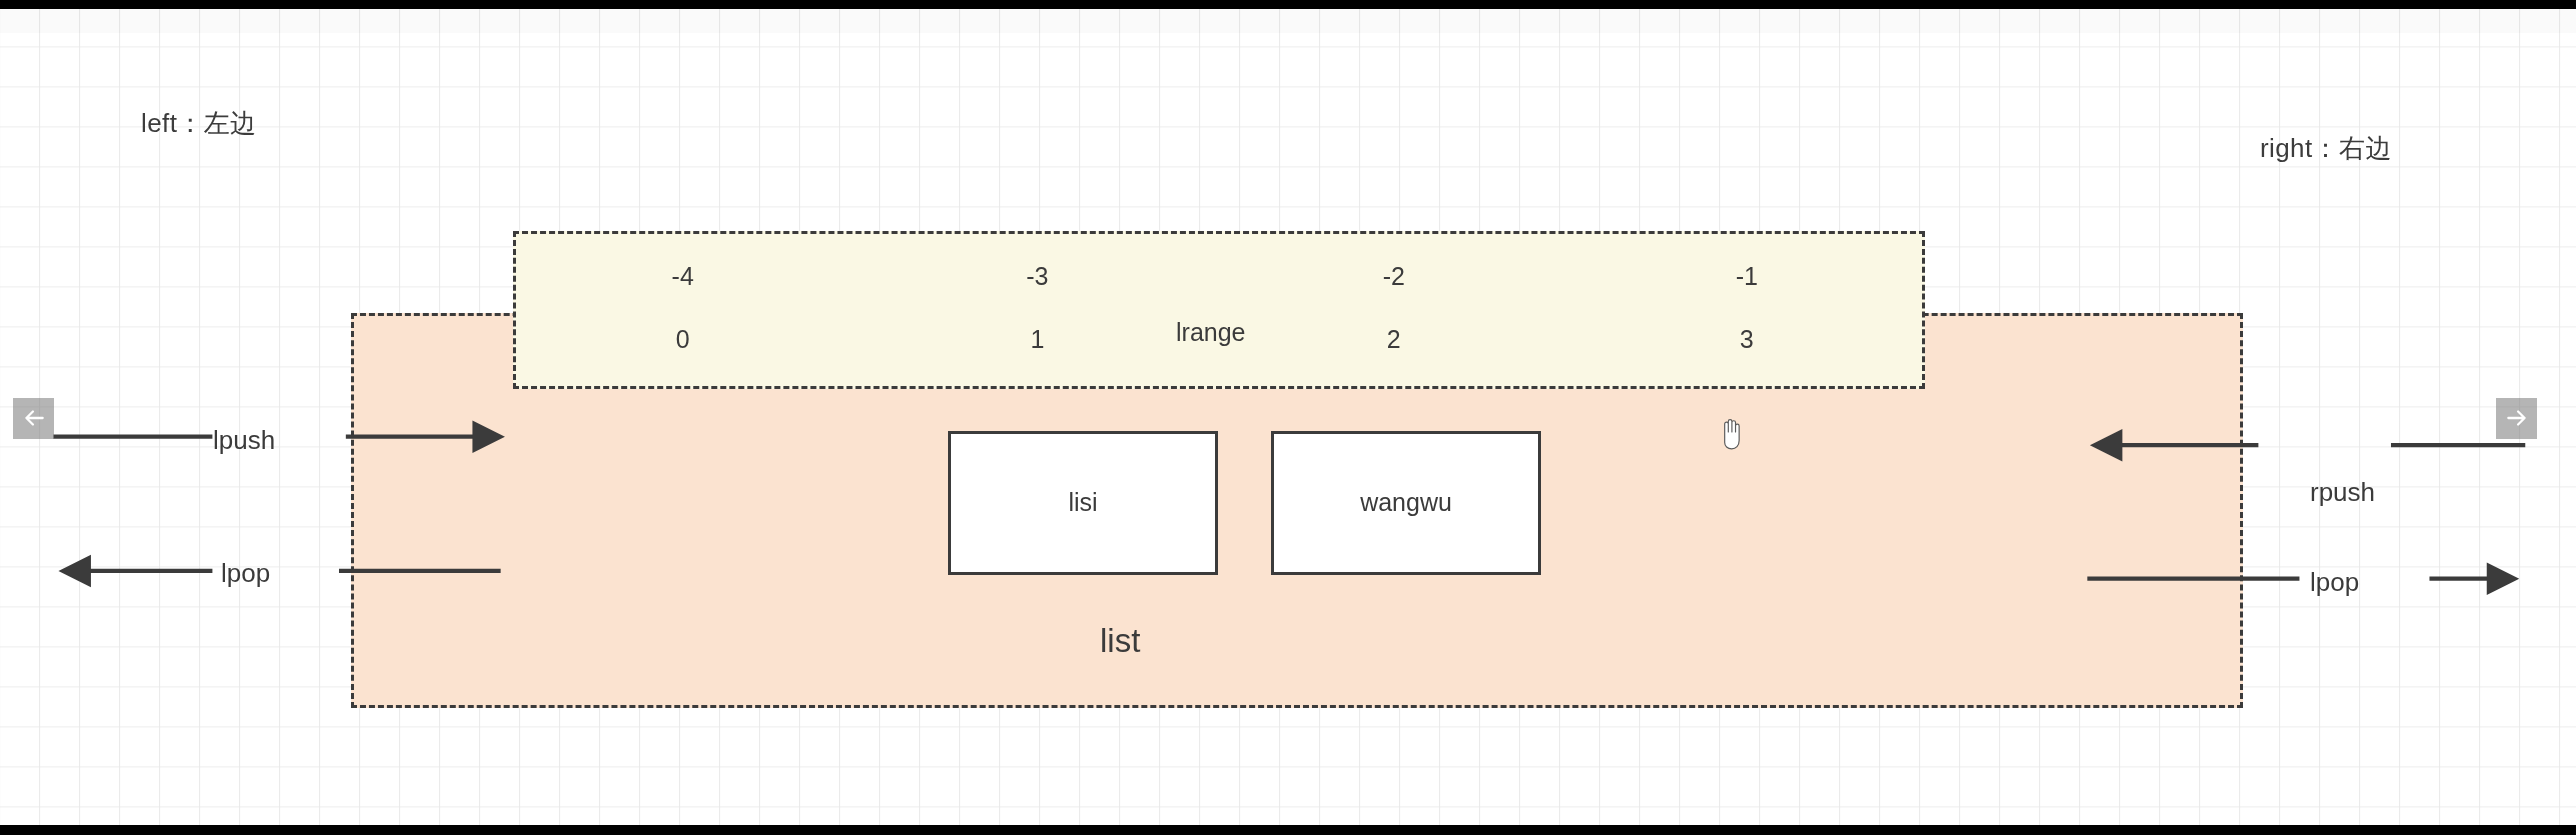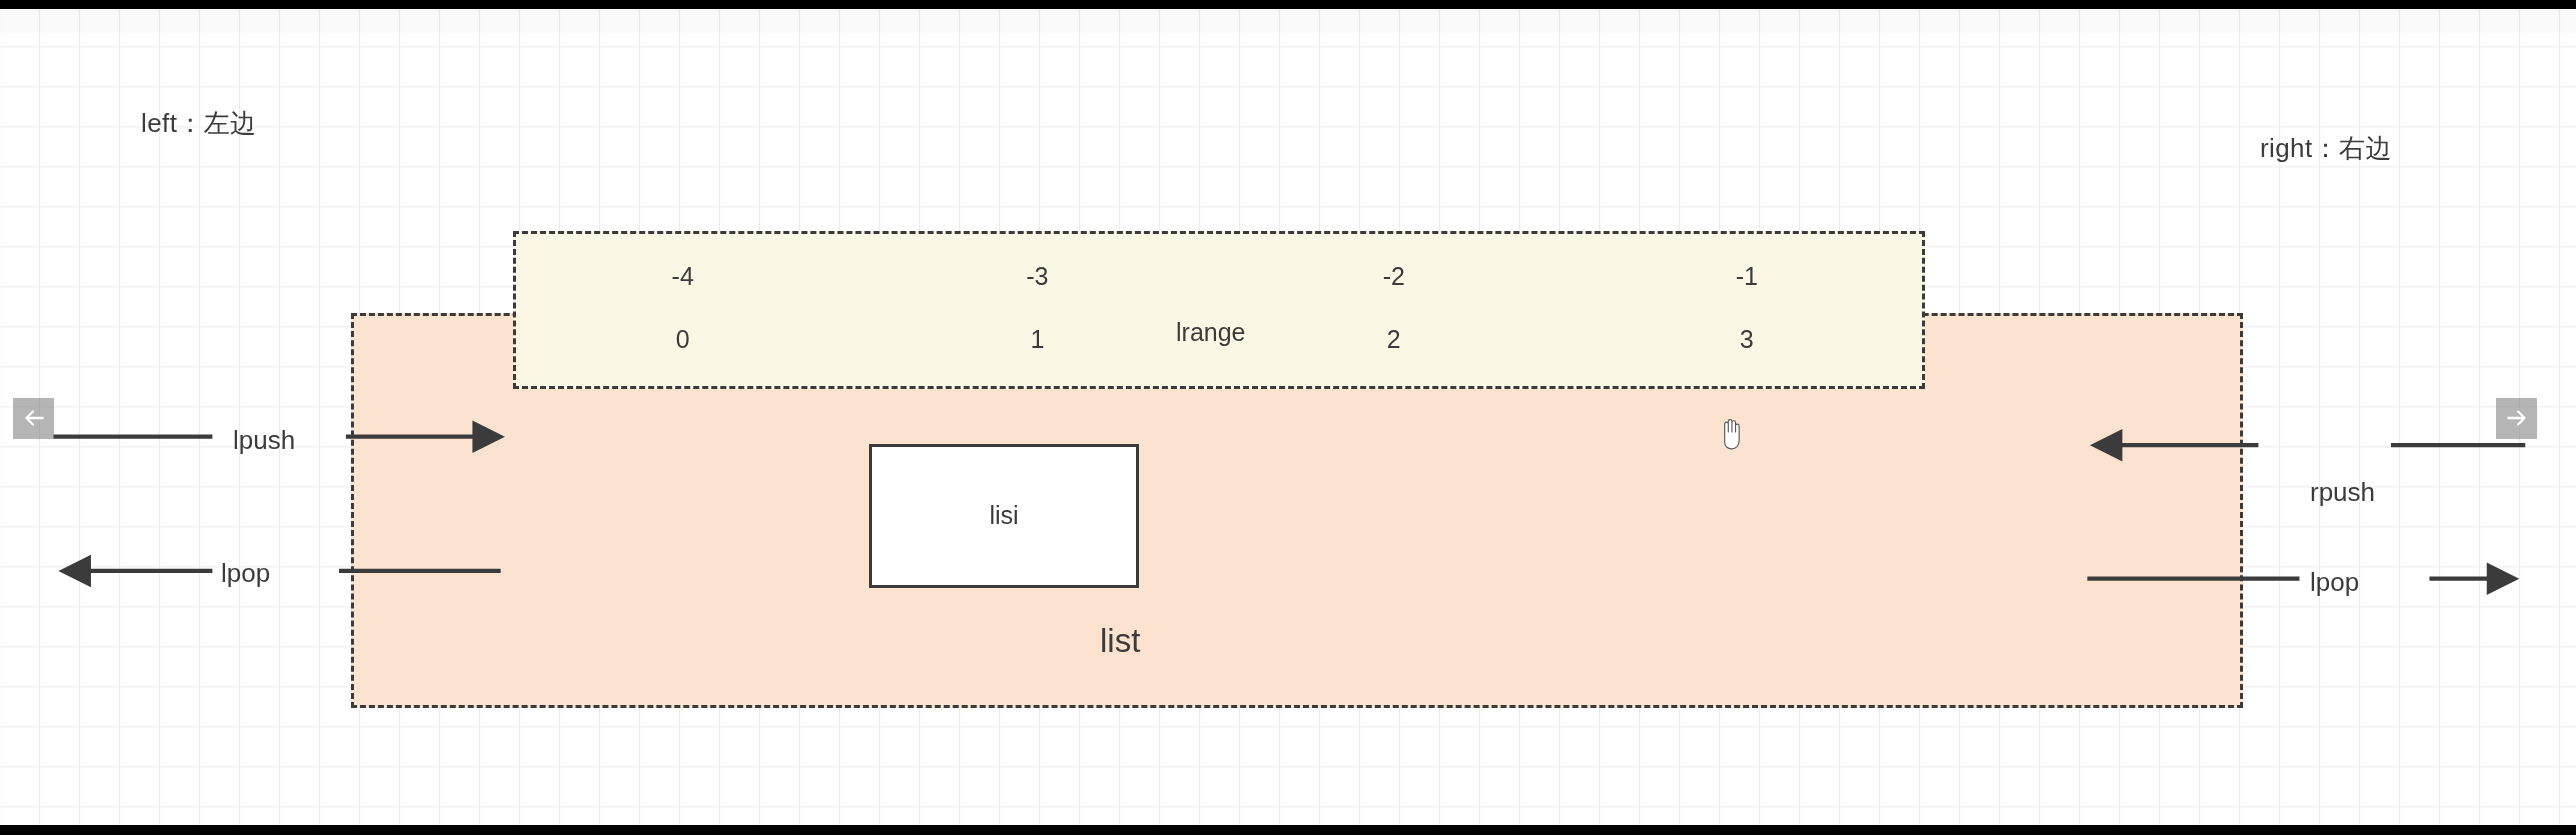--- a/index.html
+++ b/index.html
@@ -146,21 +146,21 @@
     background: #ffffff;
     border: 3.4px solid #3b3b3b;
     box-sizing: border-box;
     display: flex;
     align-items: center;
     justify-content: center;
     font-size: 25px;
     color: #3b3b3b;
   }
   #value-box-0 { left: 554px; }
-  #value-box-1 { left: 869px; margin-top: 13px; }
+  #value-box-1 { left: 948px; }
   #value-box-2 { left: 1271px; }
   #value-box-3 { left: 1632px; }
 
   
   .arrow-svg {
     position: absolute;
     overflow: visible;
     pointer-events: none;
   }
   .arrow-line {
@@ -171,21 +171,21 @@
   .arrow-head { fill: #3b3b3b; }
 
   .op-label {
     position: absolute;
     font-size: 26px;
     color: #3b3b3b;
     background: transparent;
     white-space: nowrap;
     z-index: 25;
   }
-  #op-lpush { left: 233px;  top: 416px; text-align: center; }
+  #op-lpush { left: 213px;  top: 416px; text-align: center; }
   #op-lpop  { left: 221px;  top: 549px; text-align: center; }
   #op-rpush { left: 2310px; top: 424px; margin-top: 44px; }
   #op-rpop  { left: 2310px; top: 558px; }
 
   
   .nav-btn {
     position: absolute;
     width: 41px;
     height: 41px;
     background: rgba(120,120,120,0.55);
@@ -234,20 +234,21 @@
     <div class="idx-row" id="idx-pos">
       <div class="idx-cell">0</div>
       <div class="idx-cell">1</div>
       <div class="idx-cell">2</div>
       <div class="idx-cell">3</div>
     </div>
 
     <div id="lrange-caption">lrange</div>
 
     <div class="value-box" id="value-box-1">lisi</div>
+    <div class="value-box" id="value-box-2">wangwu</div>
 
     <div id="list-caption">list</div>
 
     <svg class="arrow-svg" style="left:0px; top:0px; width:2576px; height:816px;" viewBox="0 0 3011 954" width="2576" height="816">
       <line class="arrow-line" x1="62" y1="500" x2="248" y2="500"></line>
       <line class="arrow-line" x1="404" y1="500" x2="560" y2="500"></line>
       <polygon class="arrow-head" points="590,500 552,481 552,519"></polygon>
     </svg>
 
     <svg class="arrow-svg" style="left:0px; top:0px; width:2576px; height:816px;" viewBox="0 0 3011 954" width="2576" height="816">

